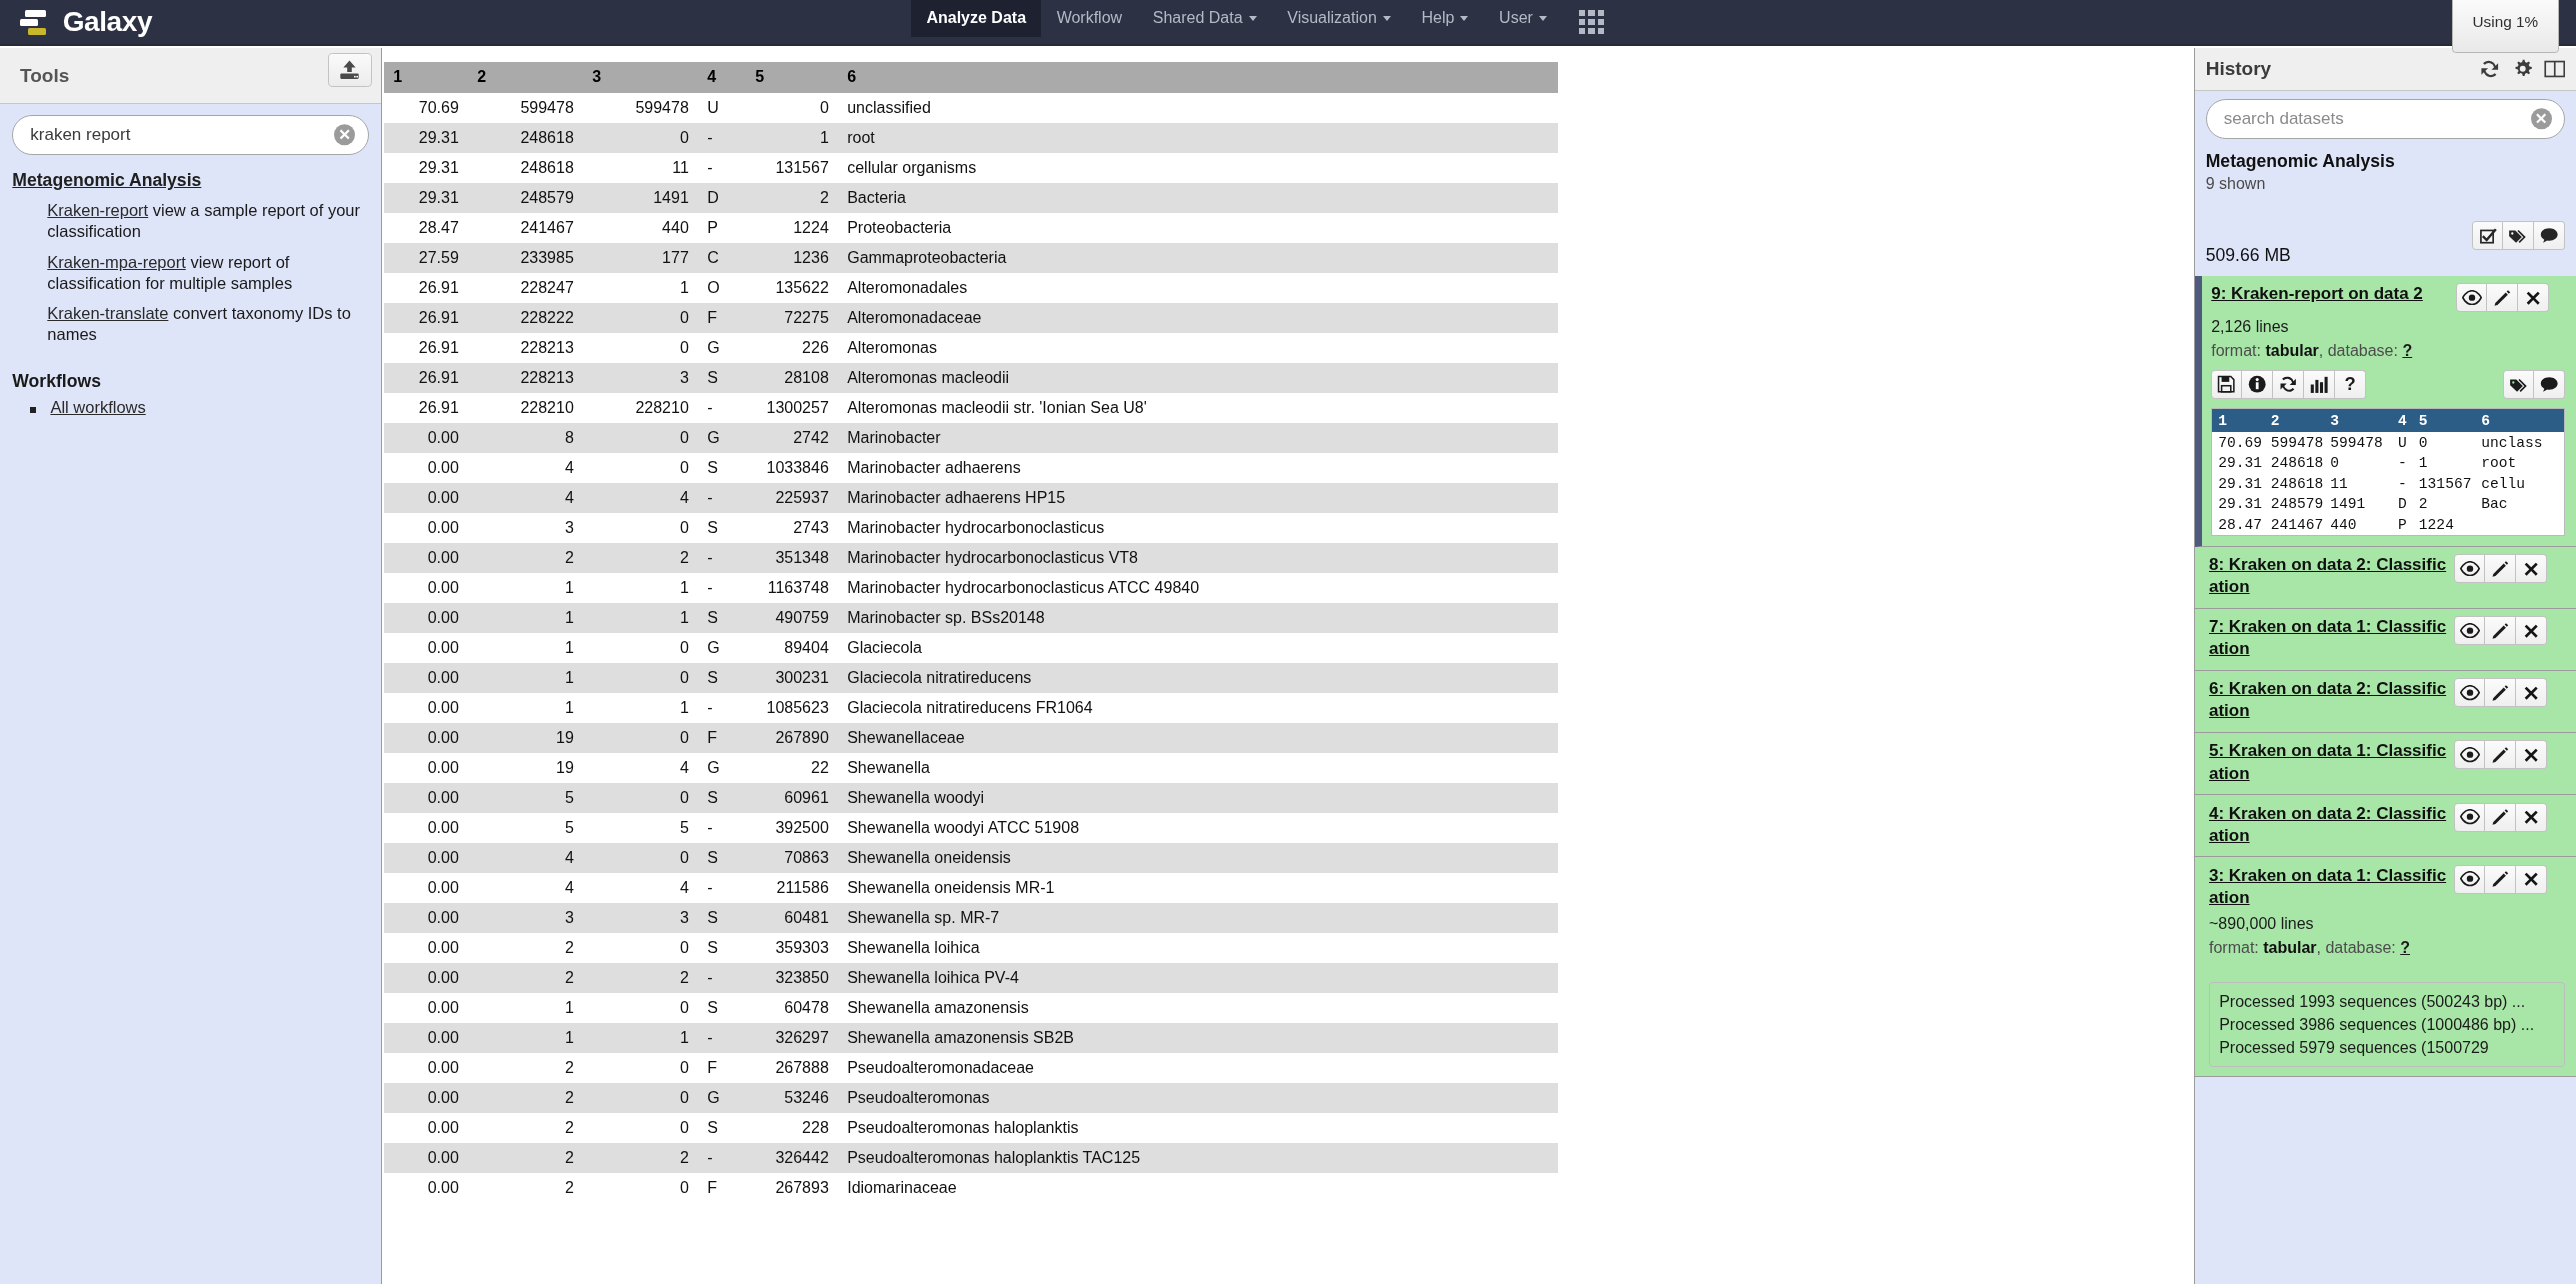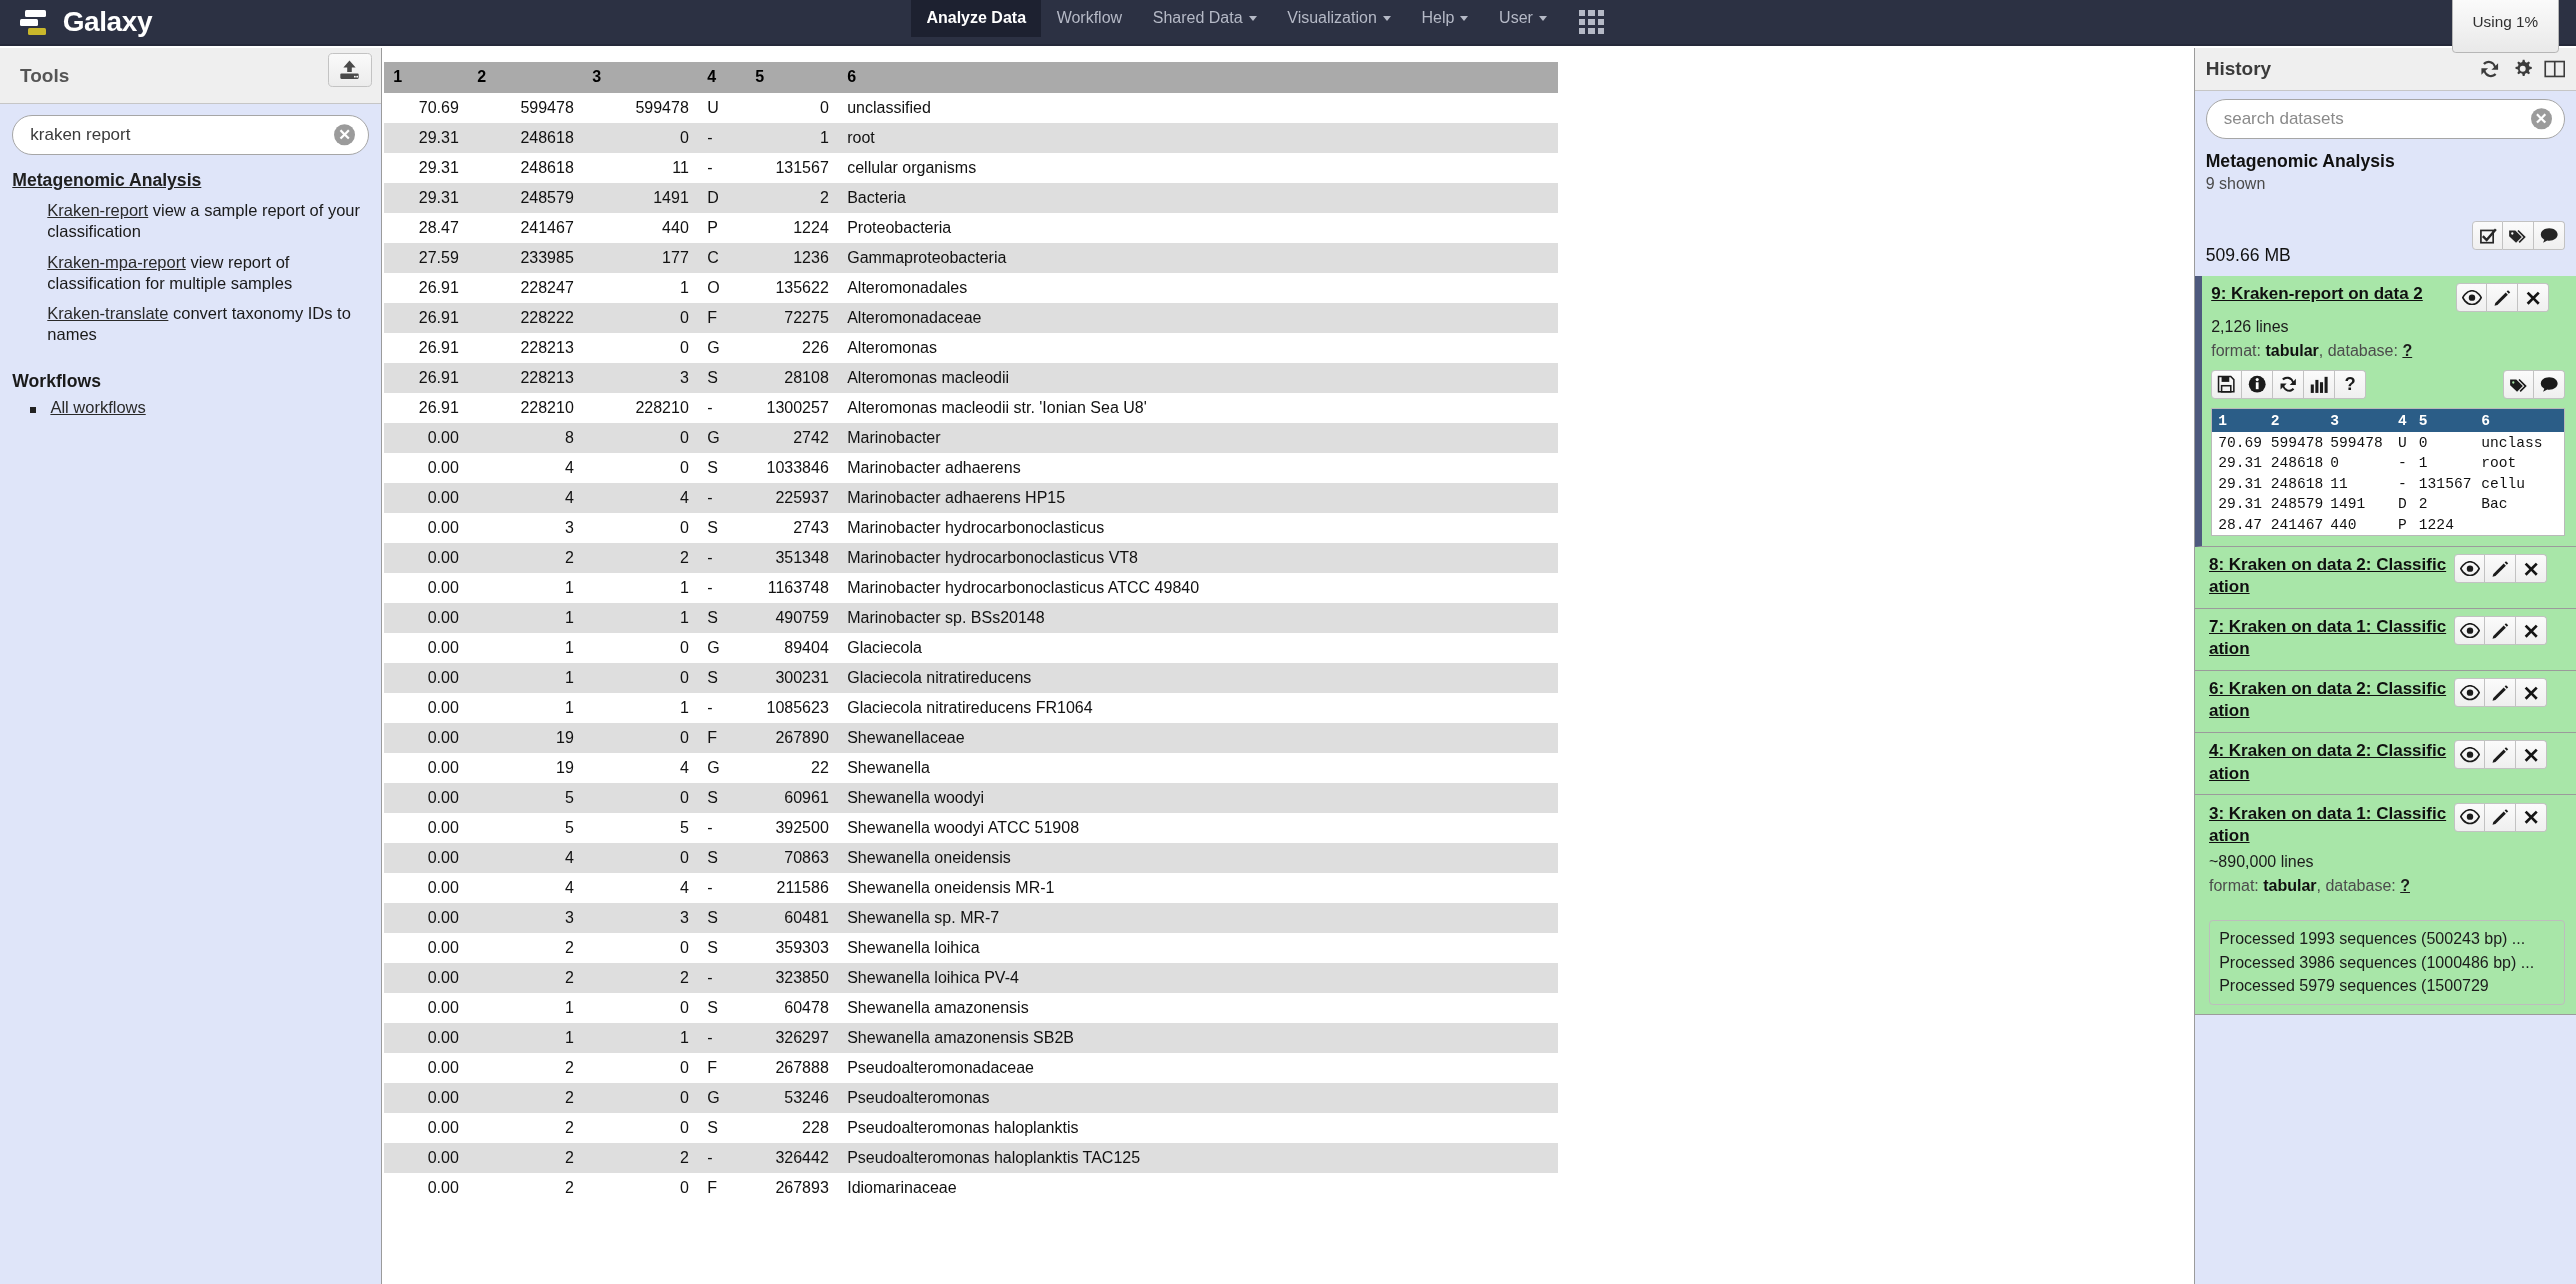--- a/index.html
+++ b/index.html
@@ -907,20 +907,44 @@
             <span class="minibtn">
               <svg width="18.4" height="18.4" viewBox="0 0 24 24">
                 <path d="M3.5 6 L6 3.5 L12 9.5 L18 3.5 L20.5 6 L14.5 12 L20.5 18 L18 20.5 L12 14.5 L6 20.5 L3.5 18 L9.5 12 Z" fill="#151515"></path>
               </svg>
             </span>
           </span>
         </div>
       </div>
       <div class="hitem">
         <div class="hitem-top">
+          <a class="hitem-title" href="#">5: Kraken on data 1: Classification</a>
+          <span style="display: flex;">
+            <span class="minibtn">
+              <svg width="20" height="15.3" viewBox="0 0 26 20">
+                <path d="M13 1 C5 1 1 10 1 10 C1 10 5 19 13 19 C21 19 25 10 25 10 C25 10 21 1 13 1Z" fill="none" stroke="#1b1b1b" stroke-width="2.2"></path>
+                <circle cx="13" cy="10" r="4.2" fill="#1b1b1b"></circle>
+              </svg>
+            </span>
+            <span class="minibtn">
+              <svg width="18.4" height="18.4" viewBox="0 0 24 24">
+                <path d="M3 18.2 L2 22 L5.8 21 L19.4 7.4 L16.6 4.6 Z" fill="#1b1b1b"></path>
+                <path d="M17.8 3.4 L20.6 6.2 L22.4 4.4 L19.6 1.6 Z" fill="#1b1b1b"></path>
+              </svg>
+            </span>
+            <span class="minibtn">
+              <svg width="18.4" height="18.4" viewBox="0 0 24 24">
+                <path d="M3.5 6 L6 3.5 L12 9.5 L18 3.5 L20.5 6 L14.5 12 L20.5 18 L18 20.5 L12 14.5 L6 20.5 L3.5 18 L9.5 12 Z" fill="#151515"></path>
+              </svg>
+            </span>
+          </span>
+        </div>
+      </div>
+      <div class="hitem">
+        <div class="hitem-top">
           <a class="hitem-title" href="#">4: Kraken on data 2: Classification</a>
           <span style="display: flex;">
             <span class="minibtn">
               <svg width="20" height="15.3" viewBox="0 0 26 20">
                 <path d="M13 1 C5 1 1 10 1 10 C1 10 5 19 13 19 C21 19 25 10 25 10 C25 10 21 1 13 1Z" fill="none" stroke="#1b1b1b" stroke-width="2.2"></path>
                 <circle cx="13" cy="10" r="4.2" fill="#1b1b1b"></circle>
               </svg>
             </span>
             <span class="minibtn">
               <svg width="18.4" height="18.4" viewBox="0 0 24 24">

